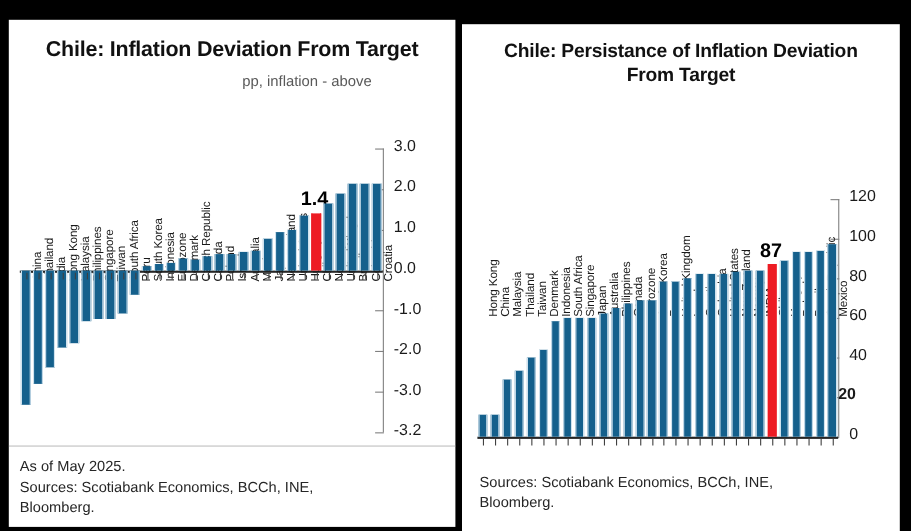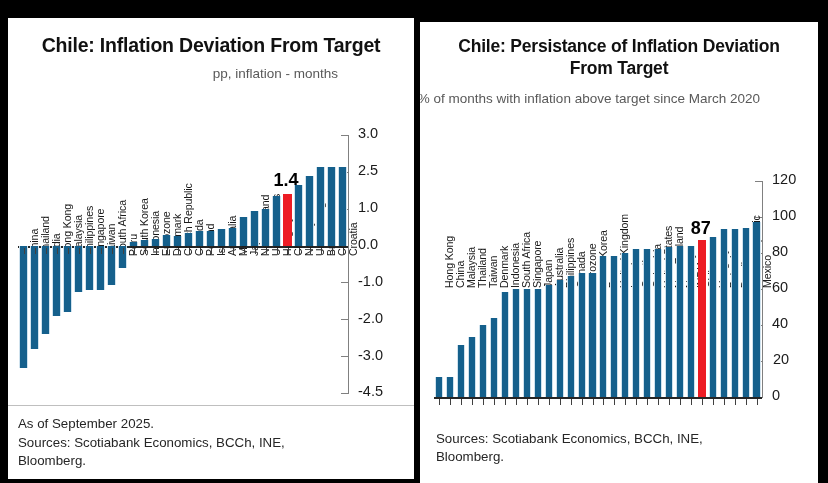--- a/index.html
+++ b/index.html
@@ -100,39 +100,39 @@
 </style>
 </head>
 <body>
 
 <div class="wrap">
 
   <div class="panel left">
     <div class="chart-title">Chile: Inflation Deviation From Target</div>
 
     <div class="plot-host" id="plotL">
-      <div class="annot" id="annotL" style="right: 76px; top: 9px;">pp, inflation - months</div>
+      <div class="annot" id="annotL" style="right: 76px; top: 9px;">pp, inflation - above</div>
       <div class="datalabel" id="dlL" style="left: 265.5px; top: 113.971px;">1.4</div>
     <div class="axis-line vaxis" style="left: 340px; top: 79px; height: 258px;"></div>
         <div class="tick" style="left: 333px; top: 79px; width: 8px;"></div>
         <div class="ticklabel" style="left: 350px; top: 69px;">3.0</div>
         <div class="tick" style="left: 333px; top: 116px; width: 8px;"></div>
-        <div class="ticklabel" style="left: 350px; top: 105.857px;">2.5</div>
+        <div class="ticklabel" style="left: 350px; top: 105.857px;">2.0</div>
         <div class="tick" style="left: 333px; top: 153px; width: 8px;"></div>
         <div class="ticklabel" style="left: 350px; top: 142.714px;">1.0</div>
         <div class="tick" style="left: 333px; top: 190px; width: 8px;"></div>
         <div class="ticklabel" style="left: 350px; top: 179.571px;">0.0</div>
         <div class="tick" style="left: 333px; top: 226px; width: 8px;"></div>
         <div class="ticklabel" style="left: 350px; top: 216.429px;">-1.0</div>
         <div class="tick" style="left: 333px; top: 263px; width: 8px;"></div>
         <div class="ticklabel" style="left: 350px; top: 253.286px;">-2.0</div>
         <div class="tick" style="left: 333px; top: 300px; width: 8px;"></div>
         <div class="ticklabel" style="left: 350px; top: 290.143px;">-3.0</div>
         <div class="tick" style="left: 333px; top: 337px; width: 8px;"></div>
-        <div class="ticklabel" style="left: 350px; top: 327px;">-4.5</div>
+        <div class="ticklabel" style="left: 350px; top: 327px;">-3.2</div>
         <div class="zeroline" style="left: 10px; width: 330px; top: 190px;"></div>
         <div class="bar" title="China: -3.3" style="left: 11.43px; width: 8.14px; top: 189.57px; height: 121.63px;"></div>
         <div class="catmark" style="left: 16px; top: 191.571px; height: 6px;"></div>
         <div class="catlabel" style="left: 19.5px; top: 200px;">China</div>
         <div class="bar" title="Thailand: -2.8" style="left: 22.43px; width: 8.14px; top: 189.57px; height: 103.2px;"></div>
         <div class="catmark" style="left: 27px; top: 191.571px; height: 6px;"></div>
         <div class="catlabel" style="left: 30.5px; top: 200px;">Thailand</div>
         <div class="bar" title="India: -2.4" style="left: 33.43px; width: 8.14px; top: 189.57px; height: 88.46px;"></div>
         <div class="catmark" style="left: 38px; top: 191.571px; height: 6px;"></div>
         <div class="catlabel" style="left: 41.5px; top: 200px;">India</div>
@@ -213,45 +213,43 @@
         <div class="catlabel" style="left: 316.5px; top: 200px;">Brazil</div>
         <div class="bar" title="Colombia: 2.15" style="left: 319.43px; width: 8.14px; top: 110.33px; height: 79.24px;"></div>
         <div class="catmark" style="left: 324px; top: 191.571px; height: 6px;"></div>
         <div class="catlabel" style="left: 327.5px; top: 200px;">Colombia</div>
         <div class="bar" title="Croatia: 2.15" style="left: 330.43px; width: 8.14px; top: 110.33px; height: 79.24px;"></div>
         <div class="catmark" style="left: 335px; top: 191.571px; height: 6px;"></div>
         <div class="catlabel" style="left: 338.5px; top: 200px;">Croatia</div>
       </div>
 
     <div class="rule" style="bottom:73px;"></div>
-    <div class="footer">As of September 2025.
+    <div class="footer">As of May 2025.
 Sources: Scotiabank Economics, BCCh, INE,
 Bloomberg.</div>
   </div>
 
   <div class="panel right">
     <div class="chart-title">Chile: Persistance of Inflation Deviation From Target</div>
 
     <div class="plot-host" id="plotR">
-      <div class="annot" id="annotR" style="right: 58px; top: 10px;">% of months with inflation
-above target since March 2020</div>
       <div class="datalabel" id="dlR" style="left: 270.867px; top: 138.4px;">87</div>
     <div class="axis-line vaxis" style="left: 342px; top: 101px; height: 216px;"></div>
         <div class="tick" style="left: 335px; top: 101px; width: 8px;"></div>
         <div class="ticklabel" style="left: 352px; top: 91px;">120</div>
         <div class="tick" style="left: 335px; top: 137px; width: 8px;"></div>
         <div class="ticklabel" style="left: 352px; top: 127px; text-align: right;">100</div>
         <div class="tick" style="left: 335px; top: 173px; width: 8px;"></div>
         <div class="ticklabel" style="left: 352px; top: 163px;">80</div>
         <div class="tick" style="left: 335px; top: 209px; width: 8px;"></div>
         <div class="ticklabel" style="left: 352px; top: 199px;">60</div>
         <div class="tick" style="left: 335px; top: 245px; width: 8px;"></div>
         <div class="ticklabel" style="left: 352px; top: 235px;">40</div>
         <div class="tick" style="left: 335px; top: 281px; width: 8px;"></div>
-        <div class="ticklabel" style="left: 353px; top: 271px;">20</div>
+        <div class="ticklabel" style="left: 342px; top: 271px; font-weight: bold;">20</div>
         <div class="tick" style="left: 335px; top: 317px; width: 8px;"></div>
         <div class="ticklabel" style="left: 352px; top: 307px;">0</div>
         <div class="zeroline" style="left: 14px; width: 328px; top: 317px;"></div>
         <div class="bar" title="Hong Kong: 11" style="left: 15.42px; width: 8.09px; top: 297.2px; height: 19.8px;"></div>
         <div class="catmark" style="left: 19px; top: 319px; height: 6px;"></div>
         <div class="catlabel" style="left: 23.4667px; top: 208px;">Hong Kong</div>
         <div class="bar" title="China: 11" style="left: 26.35px; width: 8.09px; top: 297.2px; height: 19.8px;"></div>
         <div class="catmark" style="left: 30px; top: 319px; height: 6px;"></div>
         <div class="catlabel" style="left: 34.4px; top: 208px;">China</div>
         <div class="bar" title="Malaysia: 29" style="left: 37.29px; width: 8.09px; top: 264.8px; height: 52.2px;"></div>

